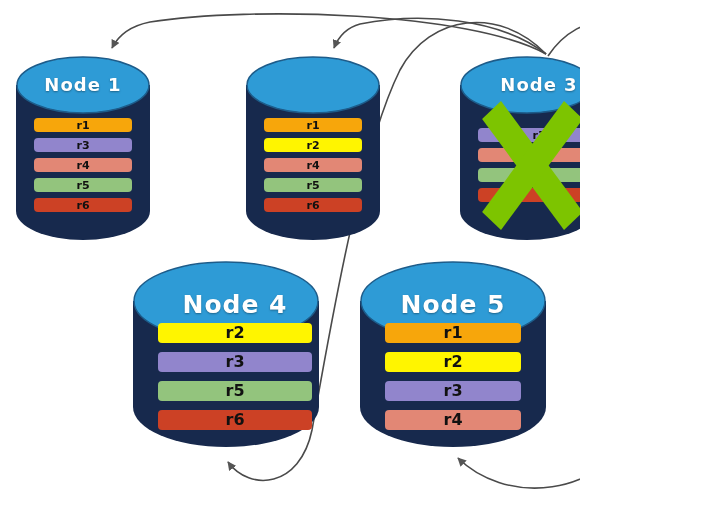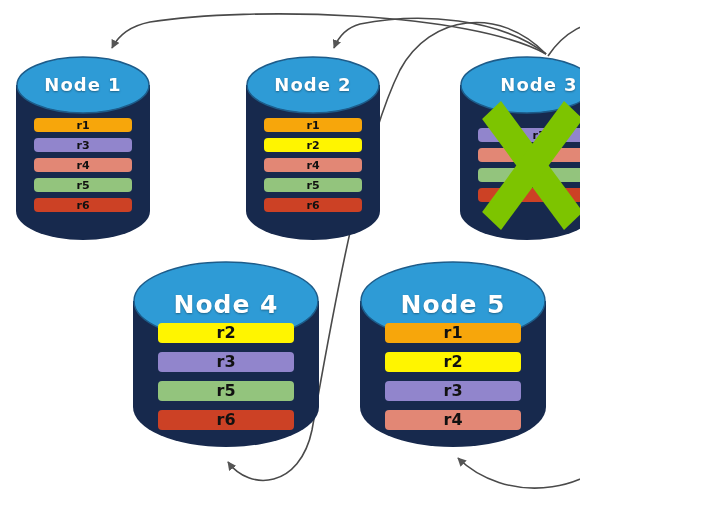--- a/index.html
+++ b/index.html
@@ -106,21 +106,20 @@
           <div class="row" style="height: 14px; background: rgb(226, 135, 117); font-size: 11px; color: rgb(17, 17, 17);">r4</div>
           <div class="row" style="height: 14px; background: rgb(147, 196, 125); font-size: 11px; color: rgb(17, 17, 17);">r5</div>
           <div class="row" style="height: 14px; background: rgb(204, 65, 37); font-size: 11px; color: rgb(17, 17, 17);">r6</div>
         </div>
       </div>
       <div class="node" style="left: 246px; top: 56px; width: 134px; height: 184px;">
         <svg class="node-svg" width="134" height="184" viewBox="0 0 134 184">
           <path d="M 0,29 L 0,155 A 67,29 0 0 0 134,155 L 134,29 Z" fill="#17294D"></path>
           <ellipse cx="67" cy="29" rx="66" ry="28" fill="#2E9BD6" stroke="#1D5C8A" stroke-width="1.5"></ellipse>
         </svg>
-        <div class="node-title" style="top: 18px; font-size: 18px; color: rgb(255, 255, 255);">Node  2</div>
         <div class="rows" style="top: 62px; padding-left: 18px; padding-right: 18px; box-sizing: border-box; gap: 6px;">
           <div class="row" style="height: 14px; background: rgb(247, 166, 11); font-size: 11px; color: rgb(17, 17, 17);">r1</div>
           <div class="row" style="height: 14px; background: rgb(255, 245, 0); font-size: 11px; color: rgb(17, 17, 17);">r2</div>
           <div class="row" style="height: 14px; background: rgb(226, 135, 117); font-size: 11px; color: rgb(17, 17, 17);">r4</div>
           <div class="row" style="height: 14px; background: rgb(147, 196, 125); font-size: 11px; color: rgb(17, 17, 17);">r5</div>
           <div class="row" style="height: 14px; background: rgb(204, 65, 37); font-size: 11px; color: rgb(17, 17, 17);">r6</div>
         </div>
       </div>
       <div class="node" style="left: 460px; top: 56px; width: 134px; height: 184px; padding-left: 24px;">
         <svg class="node-svg" width="134" height="184" viewBox="0 0 134 184">
@@ -132,21 +131,21 @@
           <div class="row" style="height: 14px; background: rgb(145, 133, 204); font-size: 11px; color: rgb(17, 17, 17);">r3</div>
           <div class="row" style="height: 14px; background: rgb(226, 135, 117); font-size: 11px; color: rgb(17, 17, 17);"></div>
           <div class="row" style="height: 14px; background: rgb(147, 196, 125); font-size: 11px; color: rgb(17, 17, 17);"></div>
           <div class="row" style="height: 14px; background: rgb(204, 65, 37); font-size: 11px; color: rgb(17, 17, 17);"></div>
         </div>
         <svg class="xmark" width="105" height="129" viewBox="0 0 100 100" preserveAspectRatio="none" style="left: 20px; top: 45px;">
           <path d="M 2,14 L 20,0 L 98,86 L 80,100 Z" fill="#7DC400"></path>
           <path d="M 80,0 L 98,14 L 20,100 L 2,86 Z" fill="#7DC400"></path>
         </svg>
       </div>
-      <div class="node" style="left: 133px; top: 261px; width: 186px; height: 186px;">
+      <div class="node" style="left: 133px; top: 261px; width: 186px; height: 186px; padding-left: 18px;">
         <svg class="node-svg" width="186" height="186" viewBox="0 0 186 186">
           <path d="M 0,40 L 0,146 A 93,40 0 0 0 186,146 L 186,40 Z" fill="#17294D"></path>
           <ellipse cx="93" cy="40" rx="92" ry="39" fill="#2E9BD6" stroke="#1D5C8A" stroke-width="1.5"></ellipse>
         </svg>
         <div class="node-title" style="top: 29px; font-size: 25px; color: rgb(255, 255, 255);">Node  4</div>
         <div class="rows" style="top: 62px; padding-left: 25px; padding-right: 25px; box-sizing: border-box; gap: 9px;">
           <div class="row" style="height: 20px; background: rgb(255, 245, 0); font-size: 16px; color: rgb(17, 17, 17);">r2</div>
           <div class="row" style="height: 20px; background: rgb(145, 133, 204); font-size: 16px; color: rgb(17, 17, 17);">r3</div>
           <div class="row" style="height: 20px; background: rgb(147, 196, 125); font-size: 16px; color: rgb(17, 17, 17);">r5</div>
           <div class="row" style="height: 20px; background: rgb(204, 65, 37); font-size: 16px; color: rgb(17, 17, 17);">r6</div>

